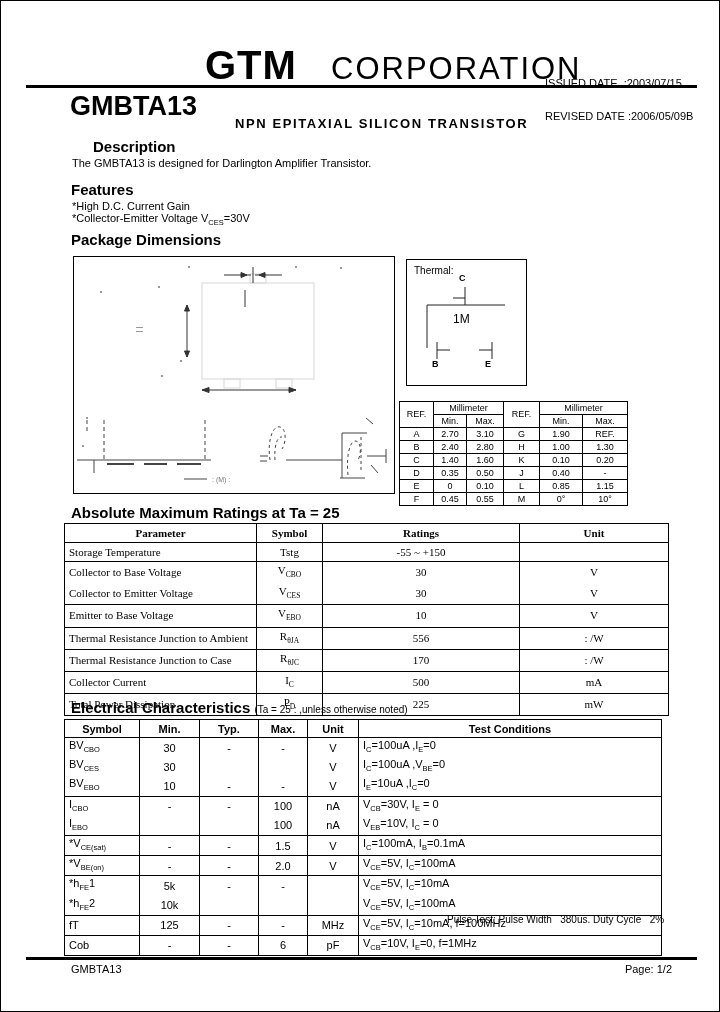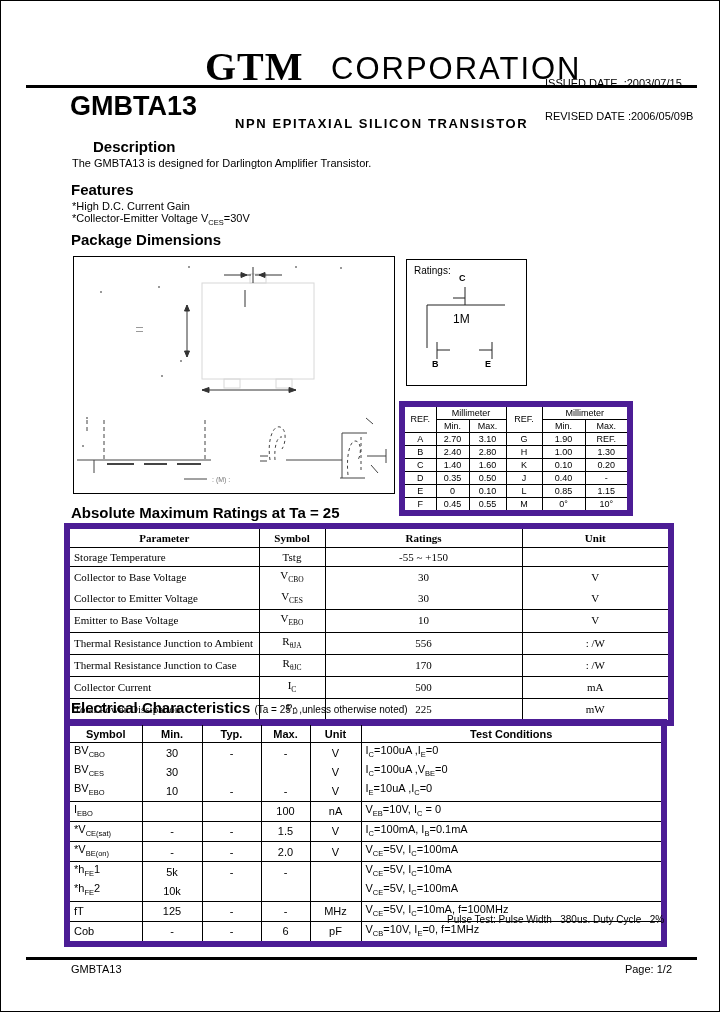--- a/index.html
+++ b/index.html
@@ -1,21 +1,21 @@
 <!DOCTYPE html>
 <html><head>
 <meta charset="utf-8">
 <style>
   html,body{margin:0;padding:0;background:#fff;}
   .page{position:relative;width:718px;height:1010px;border:1px solid #000;background:#fff;
         font-family:"Liberation Sans",sans-serif;color:#000;overflow:hidden;}
   .rule{position:absolute;left:25px;width:671px;height:3px;background:#000;}
   #rule-top{top:84px;}
   #rule-bottom{top:956px;}
-  .logo{position:absolute;left:204px;top:42px;font-family:Liberation Serif, serif;
+  .logo{position:absolute;left:204px;top:42px;font-family:Liberation Sans, sans-serif;
         font-size:40px;font-weight:bold;letter-spacing:1px;}
   .company{position:absolute;left:330px;top:50px;font-size:31px;letter-spacing:2px;}
   .dates{position:absolute;left:544px;top:55px;font-size:11px;line-height:11px;white-space:pre;}
   .title{position:absolute;left:69px;top:90px;font-size:27px;font-weight:bold;}
   .subtitle{position:absolute;left:234px;top:115px;font-size:13px;font-weight:bold;letter-spacing:1.6px;}
   .sech{position:absolute;font-size:15px;font-weight:bold;}
   #h-desc{left:70px;top:137px;margin-left:22px;}
   #desc-text{position:absolute;left:71px;top:156px;font-size:11px;}
   #h-feat{left:70px;top:180px;}
   #feat-1{position:absolute;left:71px;top:199px;font-size:11px;}
@@ -24,21 +24,21 @@
   #pkg-box{position:absolute;left:72px;top:255px;width:320px;height:236px;border:1px solid #000;}
   #marking-box{position:absolute;left:405px;top:258px;width:119px;height:125px;border:1px solid #000;}
   .mk-label{position:absolute;left:7px;top:5px;font-size:10px;}
   .mk-c{position:absolute;left:52px;top:13px;font-size:9px;font-weight:bold;}
   .mk-code{position:absolute;left:46px;top:52px;font-size:12px;}
   .mk-b{position:absolute;left:25px;top:99px;font-size:9px;font-weight:bold;}
   .mk-e{position:absolute;left:78px;top:99px;font-size:9px;font-weight:bold;}
   #h-abs{left:70px;top:503px;}
   #h-elec{left:70px;top:698px;}
   .note{font-size:10px;font-weight:normal;letter-spacing:0;}
-  table{border-collapse:collapse;table-layout:fixed;position:absolute;border:6px solid #4c1d95;}
+  table{border-collapse:collapse;table-layout:fixed;position:absolute;border:1px solid #4c1d95;}
   td,th{border:1px solid #000;overflow:hidden;white-space:nowrap;font-family:"Liberation Sans",sans-serif;}
   .td-l{text-align:left;padding:0 4px;}
   .td-c{text-align:center;}
   tr.grouped td{border-bottom-style:hidden;}
   sub{font-size:7.5px;}
   #dim-table{left:398px;top:400px;width:228px;}
   #dim-table td,#dim-table th{font-size:9px;height:12px;line-height:11px;padding:0 2px;text-align:center;font-weight:normal;}
   #abs-table{left:63px;top:522px;width:604px;}
   #abs-table td,#abs-table th{font-size:11px;height:16px;line-height:15px;font-family:Liberation Serif, serif;}
   #abs-table th{font-weight:bold;text-align:center;}
@@ -141,21 +141,21 @@
         <line x1="287" y1="180" x2="287" y2="214" stroke-dasharray="3 3"></line>
         <line x1="293" y1="199" x2="312" y2="199"></line>
         <line x1="312" y1="192" x2="312" y2="206"></line>
         <line x1="297" y1="208" x2="304" y2="216"></line>
         <line x1="292" y1="161" x2="299" y2="167"></line>
       </g>
     </svg>
   </div>
 
   <div id="marking-box">
-    <span class="mk-label">Ratings:</span>
+    <span class="mk-label">Thermal:</span>
     <svg width="119" height="125" viewBox="0 0 119 125" style="position:absolute;left:0;top:0;">
       <g stroke="#222" stroke-width="1" fill="none">
         <line x1="58" y1="27" x2="58" y2="45"></line>
         <line x1="46" y1="38" x2="58" y2="38"></line>
         <line x1="20" y1="45" x2="98" y2="45"></line>
         <line x1="20" y1="45" x2="20" y2="88"></line>
         <line x1="30" y1="82" x2="30" y2="99"></line>
         <line x1="30" y1="90" x2="43" y2="90"></line>
         <line x1="85" y1="82" x2="85" y2="99"></line>
         <line x1="72" y1="90" x2="85" y2="90"></line>
@@ -351,20 +351,28 @@
           <td class="td-l">I<sub>C</sub>=100uA ,V<sub>BE</sub>=0</td>
         </tr>
         <tr>
           <td class="td-l">BV<sub>EBO</sub></td>
           <td class="td-c">10</td>
           <td class="td-c">-</td>
           <td class="td-c">-</td>
           <td class="td-c">V</td>
           <td class="td-l">I<sub>E</sub>=10uA ,I<sub>C</sub>=0</td>
         </tr>
+        <tr class="grouped">
+          <td class="td-l">I<sub>CBO</sub></td>
+          <td class="td-c">-</td>
+          <td class="td-c">-</td>
+          <td class="td-c">100</td>
+          <td class="td-c">nA</td>
+          <td class="td-l">V<sub>CB</sub>=30V, I<sub>E</sub> = 0</td>
+        </tr>
         <tr>
           <td class="td-l">I<sub>EBO</sub></td>
           <td class="td-c"></td>
           <td class="td-c"></td>
           <td class="td-c">100</td>
           <td class="td-c">nA</td>
           <td class="td-l">V<sub>EB</sub>=10V, I<sub>C</sub> = 0</td>
         </tr>
         <tr>
           <td class="td-l">*V<sub>CE(sat)</sub></td>

